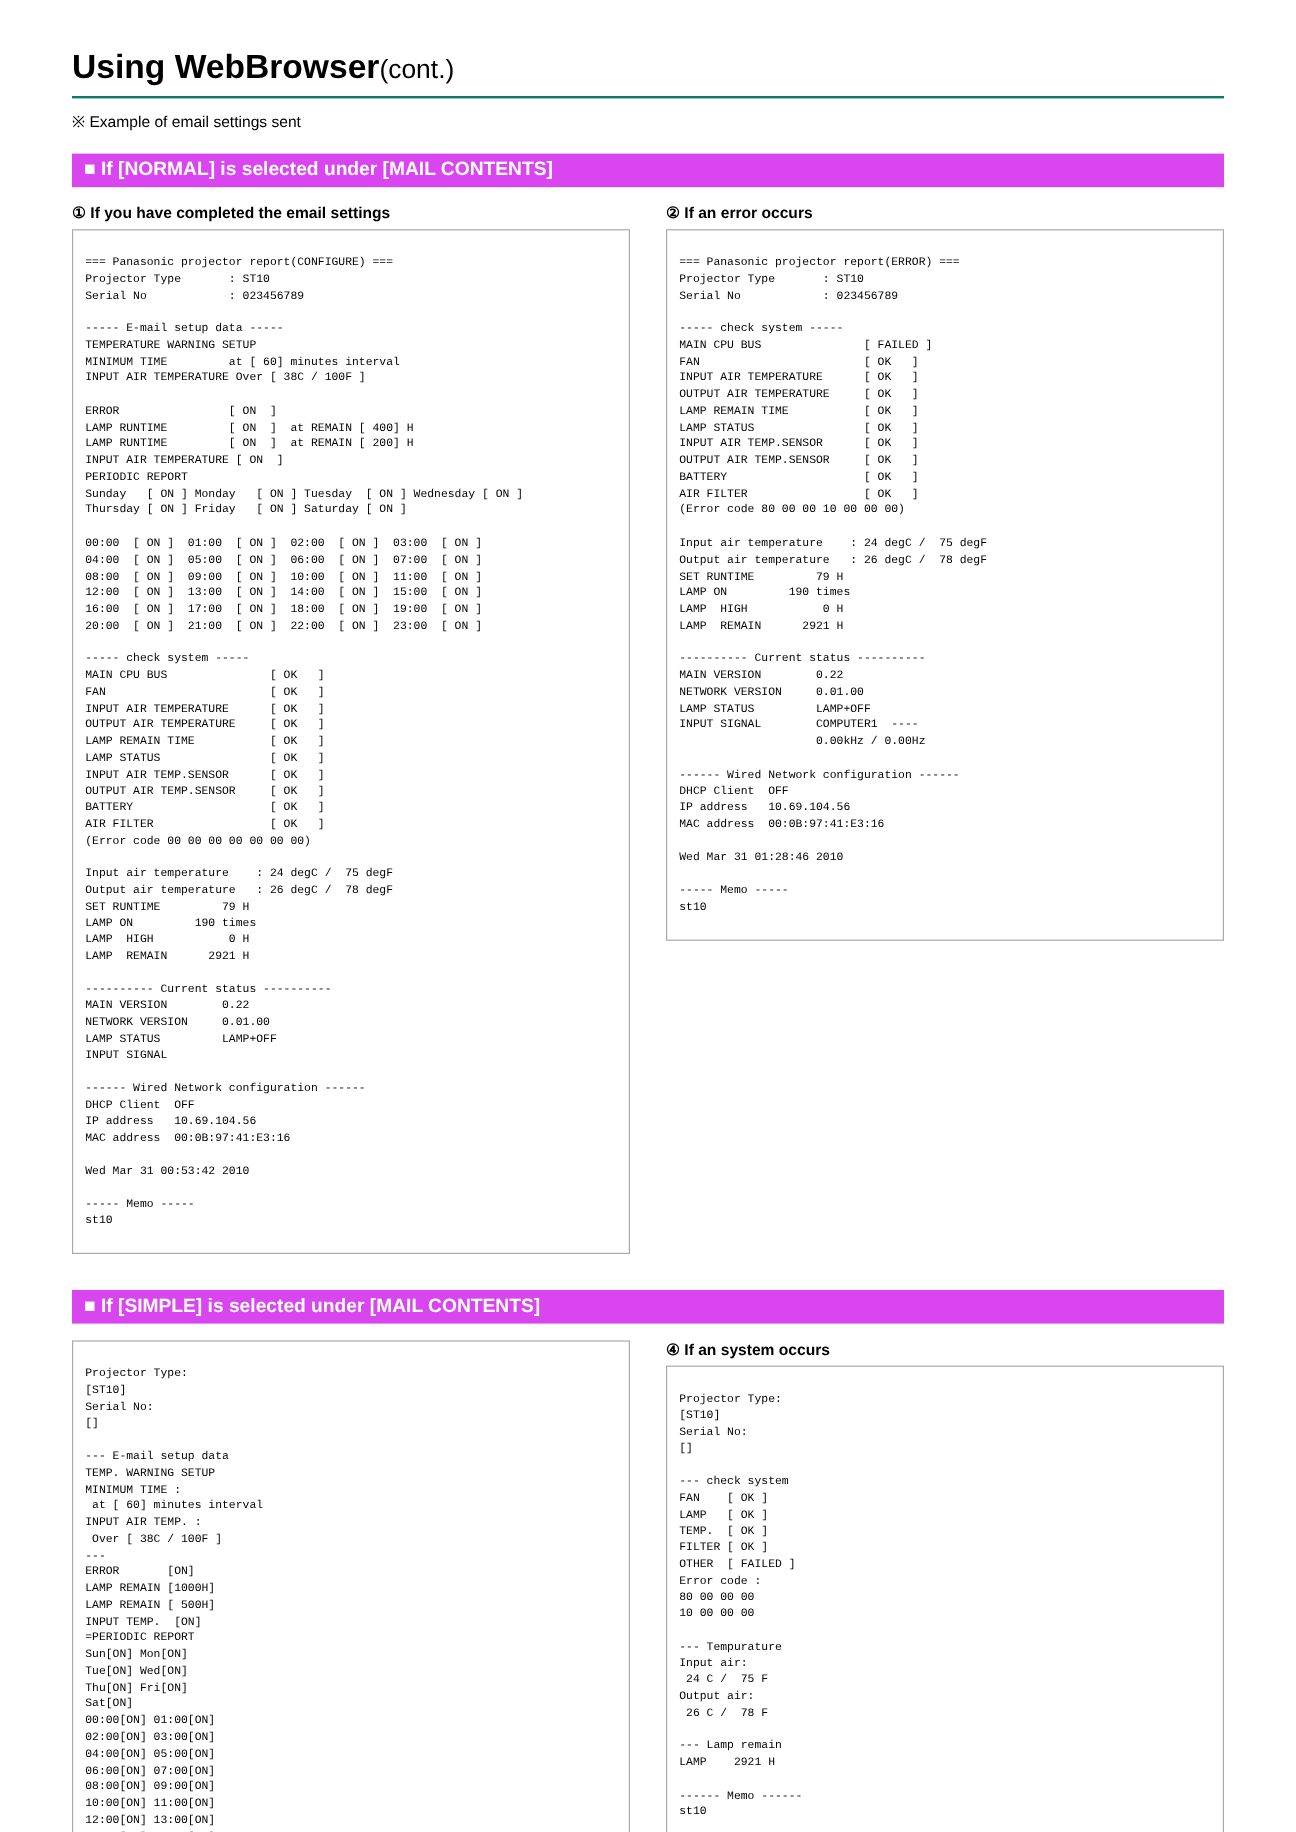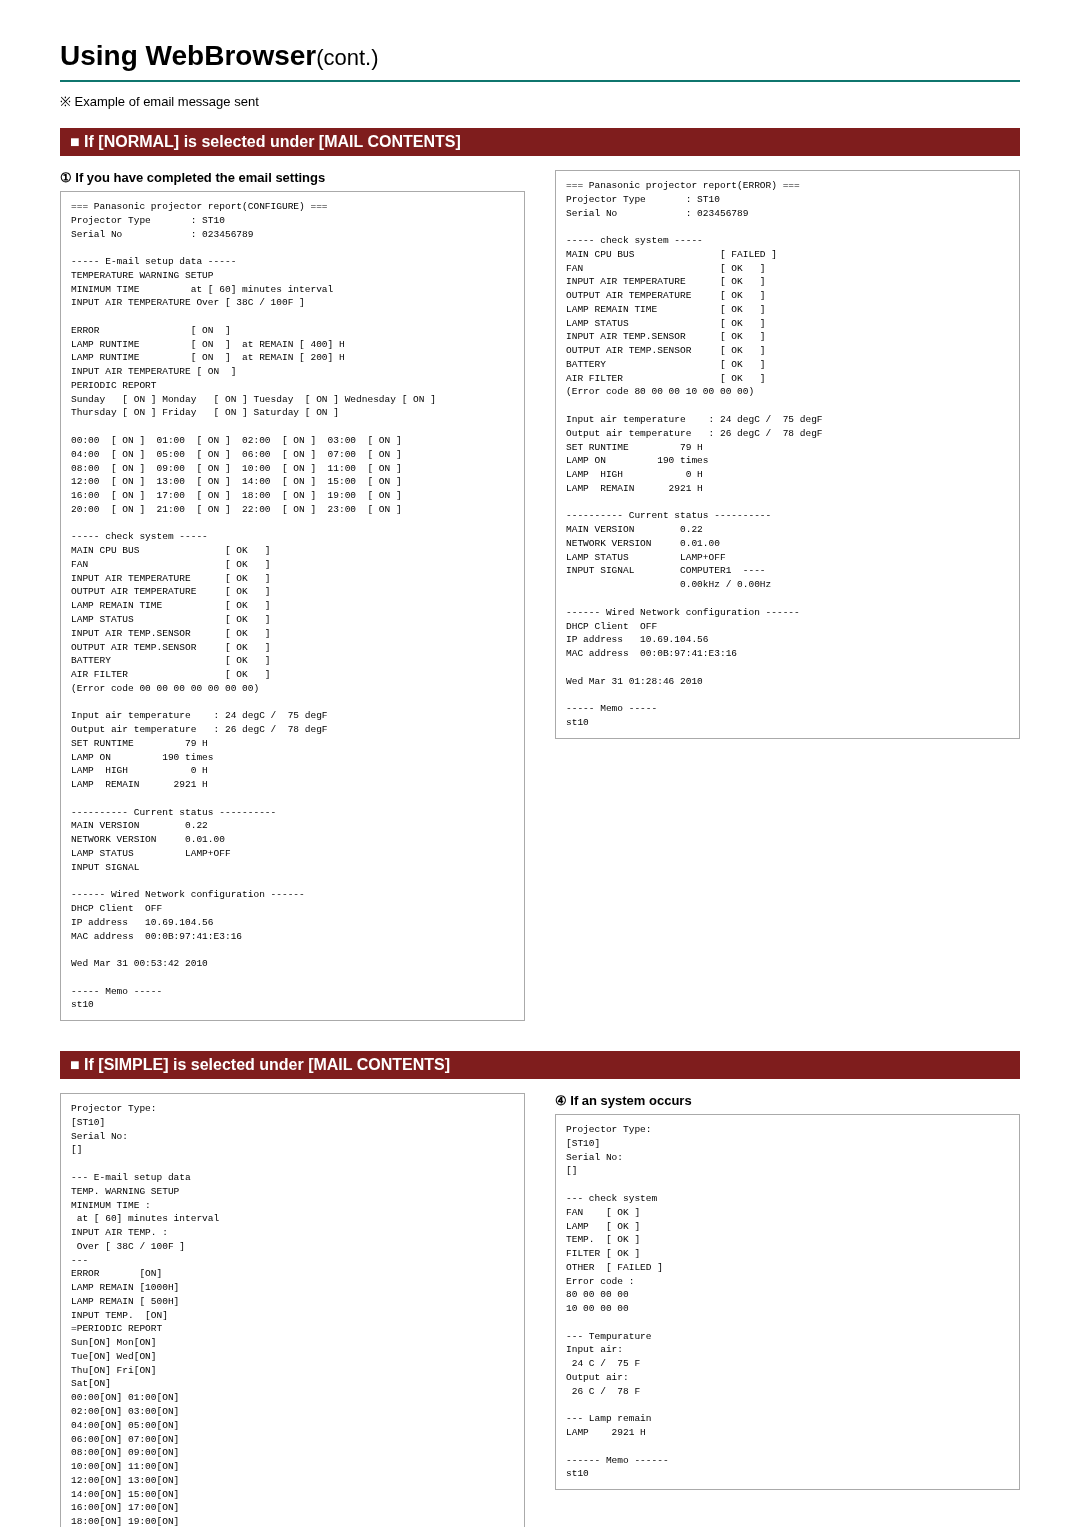--- a/index.html
+++ b/index.html
@@ -20,21 +20,21 @@
     }
     .page-title span {
       font-weight: normal;
       font-size: 20px;
     }
     .note {
       font-size: 13px;
       margin: 10px 0 18px 0;
     }
     .section-header {
-      background: #7f1d1d;
+      background: #d946ef;
       color: #fff;
       font-size: 16px;
       font-weight: bold;
       padding: 5px 10px;
       margin-bottom: 14px;
       display: flex;
       align-items: flex-end;
       gap: 8px;
     }
     .two-col {
@@ -45,37 +45,37 @@
     .col {
       flex: 1;
     }
     .sub-header {
       font-size: 13px;
       font-weight: bold;
       margin-bottom: 6px;
     }
     .email-box {
       border: 1px solid #aaa;
-      padding: 8px 10px;
+      padding: 20px 10px;
       font-size: 9.5px;
       font-family: 'Courier New', Courier, monospace;
       line-height: 1.45;
       white-space: pre;
       background: #fff;
       min-height: 200px;
     }
   </style>
 </head>
 <body>
 
 <h1 class="page-title">
   <span style="font-weight:bold;font-size:28px;">Using WebBrowser</span><span style="font-weight:normal;font-size:22px;">(cont.)</span>
 </h1>
 
-<p class="note">※ Example of email message sent</p>
+<p class="note">※ Example of email settings sent</p>
 
 <div class="section-header">
   <span>■ If [NORMAL] is selected under [MAIL CONTENTS]</span>
 </div>
 
 <div class="two-col">
   <div class="col">
     <div class="sub-header">
       <span>① If you have completed the email settings</span>
     </div>
@@ -133,20 +133,23 @@
 DHCP Client  OFF
 IP address   10.69.104.56
 MAC address  00:0B:97:41:E3:16
 
 Wed Mar 31 00:53:42 2010
 
 ----- Memo -----
 st10</div>
   </div>
   <div class="col">
+    <div class="sub-header">
+      <span>② If an error occurs</span>
+    </div>
     <div class="email-box">=== Panasonic projector report(ERROR) ===
 Projector Type       : ST10
 Serial No            : 023456789
 
 ----- check system -----
 MAIN CPU BUS               [ FAILED ]
 FAN                        [ OK   ]
 INPUT AIR TEMPERATURE      [ OK   ]
 OUTPUT AIR TEMPERATURE     [ OK   ]
 LAMP REMAIN TIME           [ OK   ]

